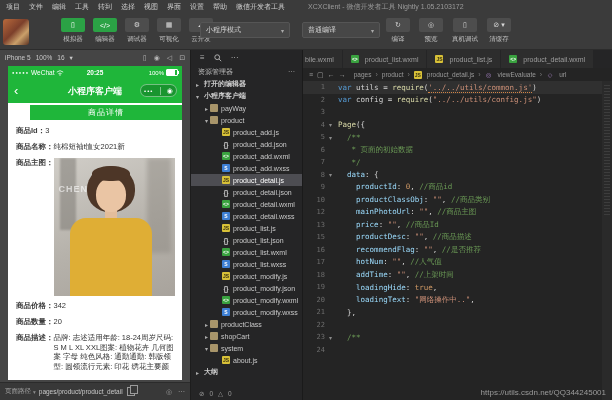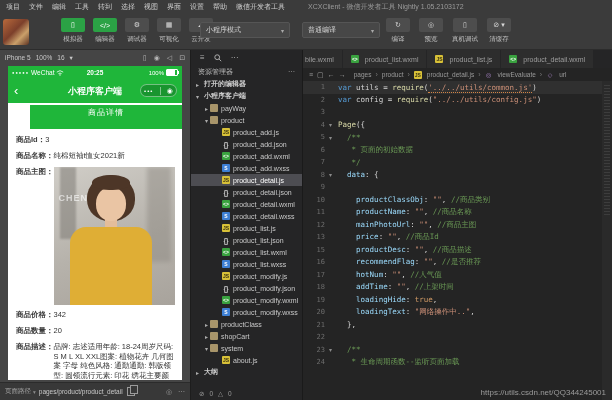--- a/index.html
+++ b/index.html
@@ -44,21 +44,21 @@
   .batt::after{content:"";position:absolute;right:-2px;top:1px;width:1px;height:3px;background:#fff;}
   .p-nav{position:relative;height:24px;background:#1fb63a;color:#fff;}
   .back{position:absolute;left:6px;top:3px;font-size:13px;line-height:18px;}
   .nav-title{position:absolute;left:0;right:0;text-align:center;line-height:24px;font-size:9px;font-weight:bold;}
   .capsule{position:absolute;right:5px;top:5px;width:37px;height:13px;border-radius:7px;background:rgba(0,0,0,.18);
     border:1px solid rgba(255,255,255,.4);display:flex;align-items:center;justify-content:space-around;box-sizing:border-box;}
   .cdots{color:#fff;font-size:6px;letter-spacing:1px;line-height:6px;}
   .cdiv{width:1px;height:8px;background:rgba(255,255,255,.45);}
   .ccirc{color:#fff;font-size:7px;line-height:7px;}
   .p-gap{height:2px;background:#fff;}
-  .p-band{height:24px;background:#1fb63a;color:#fff;font-size:8px;text-align:center;line-height:15px;letter-spacing:1px;margin-left:22px;}
+  .p-band{height:15px;background:#1fb63a;color:#fff;font-size:8px;text-align:center;line-height:15px;letter-spacing:1px;margin-left:22px;}
   .p-content{padding:6px 7px 0 8px;background:#fff;height:250px;overflow:hidden;box-sizing:border-box;}
   .prow{display:flex;margin-bottom:6px;font-size:7.5px;color:#333;}
   .prow.gap{}
   .plabel{font-weight:bold;color:#3d3d3d;white-space:nowrap;}
   .pval{color:#333;}
   .pval.wrap{flex:1;line-height:9.5px;}
   .prow.imgrow{margin-bottom:5px;}
   .prod-img{width:135px;height:138px;background:linear-gradient(160deg,#d0cdc7,#b6b2ab 55%,#a8a39c);position:relative;overflow:hidden;}
   .img-bar1{position:absolute;left:6px;top:0;width:16px;height:72px;background:#78756f;opacity:.5;filter:blur(1px);}
   .img-bar2{position:absolute;right:4px;top:0;width:24px;height:95px;background:#8b8780;opacity:.45;filter:blur(2px);}
@@ -516,30 +516,26 @@
             <span class="ct"><span class="tk-c">   */</span></span>
           </div>
           <div class="cl">
             <span class="ln">8</span>
             <span class="fold">▾</span>
             <span class="ct"><span class="tk-p">  data</span><span class="tk-d">: {</span></span>
           </div>
           <div class="cl">
             <span class="ln">9</span>
             <span class="fold"></span>
+            <span class="ct"><span class="tk-p">    productId</span><span class="tk-d">: </span><span class="tk-num">0</span><span class="tk-d">, </span><span class="tk-c">//商品id</span></span>
           </div>
           <div class="cl">
             <span class="ln">10</span>
             <span class="fold"></span>
             <span class="ct"><span class="tk-p">    productClassObj</span><span class="tk-d">: </span><span class="tk-s">""</span><span class="tk-d">, </span><span class="tk-c">//商品类别</span></span>
-          </div>
-          <div class="cl">
-            <span class="ln">11</span>
-            <span class="fold"></span>
-            <span class="ct"><span class="tk-p">    productName</span><span class="tk-d">: </span><span class="tk-s">""</span><span class="tk-d">, </span><span class="tk-c">//商品名称</span></span>
           </div>
           <div class="cl">
             <span class="ln">12</span>
             <span class="fold"></span>
             <span class="ct"><span class="tk-p">    mainPhotoUrl</span><span class="tk-d">: </span><span class="tk-s">""</span><span class="tk-d">, </span><span class="tk-c">//商品主图</span></span>
           </div>
           <div class="cl">
             <span class="ln">13</span>
             <span class="fold"></span>
             <span class="ct"><span class="tk-p">    price</span><span class="tk-d">: </span><span class="tk-s">""</span><span class="tk-d">, </span><span class="tk-c">//商品Id</span></span>
@@ -585,21 +581,20 @@
             <span class="ct"></span>
           </div>
           <div class="cl">
             <span class="ln">23</span>
             <span class="fold">▾</span>
             <span class="ct"><span class="tk-c">  /**</span></span>
           </div>
           <div class="cl">
             <span class="ln">24</span>
             <span class="fold"></span>
-            <span class="ct"><span class="tk-c">   * 生命周期函数--监听页面加载</span></span>
           </div>
         </div>
       <div class="minimap">
           <div class="mlines"></div>
         </div>
       <div class="watermark">https://utils.csdn.net/QQ344245001</div>
     </div>
 
   </div>
 </div>

